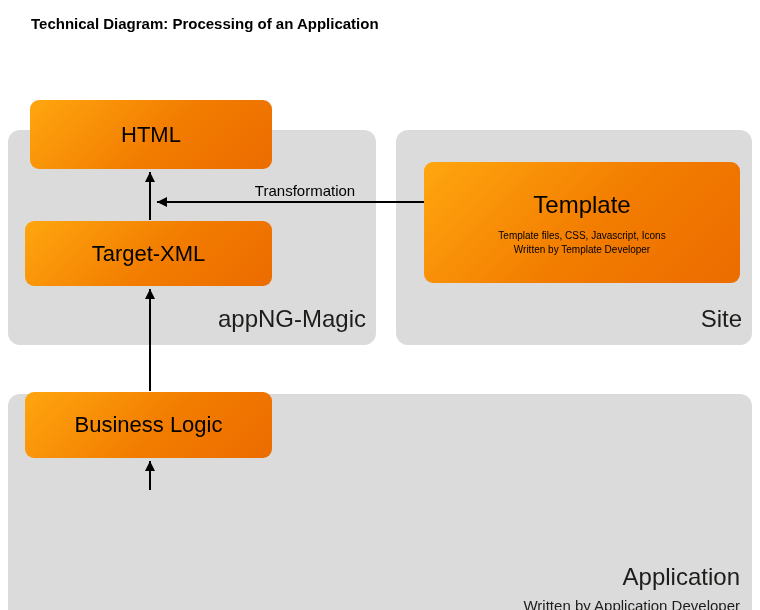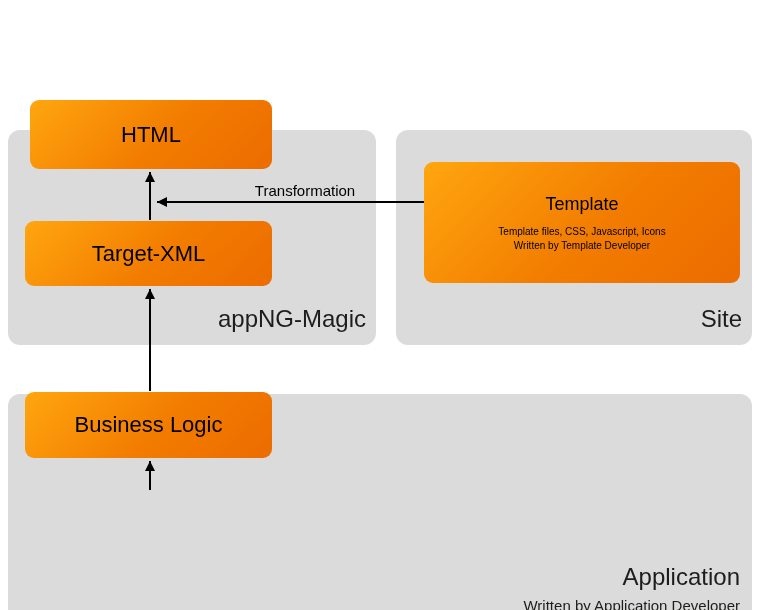--- a/index.html
+++ b/index.html
@@ -87,40 +87,41 @@
   .node-business-logic { left: 25px;  top: 392px; width: 247px; height: 66px; }
   .node-source-xml     { left: 25px;  top: 492px; width: 247px; height: 66px; }
 
   .node-template {
     left: 424px; top: 162px; width: 316px; height: 121px;
     flex-direction: column;
     justify-content: center;
     text-align: center;
     padding: 6px 10px;
   }
-  .template-title { font-size: 18px; color: #000000; margin-bottom: 8px; }
+  .template-title { font-size: 24px; color: #000000; margin-bottom: 8px; }
   .template-line  { font-size: 10px; color: #000000; margin-top: 3px; }
 
   .transformation-label {
     position: absolute;
     left: 240px;
     top: 182px;
     width: 130px;
     text-align: center;
     font-size: 15px;
     color: #000000;
     z-index: 4;
     white-space: nowrap;
   }
 </style>
 </head>
 <body>
 
 <div class="canvas">
 
+  <div class="title">Technical Diagram: Processing of an Application</div>
 
   <div class="region region-appng">
     <div class="region-label">appNG-Magic</div>
   </div>
 
   <div class="region region-site">
     <div class="region-label">Site</div>
   </div>
 
   <div class="region region-application">

